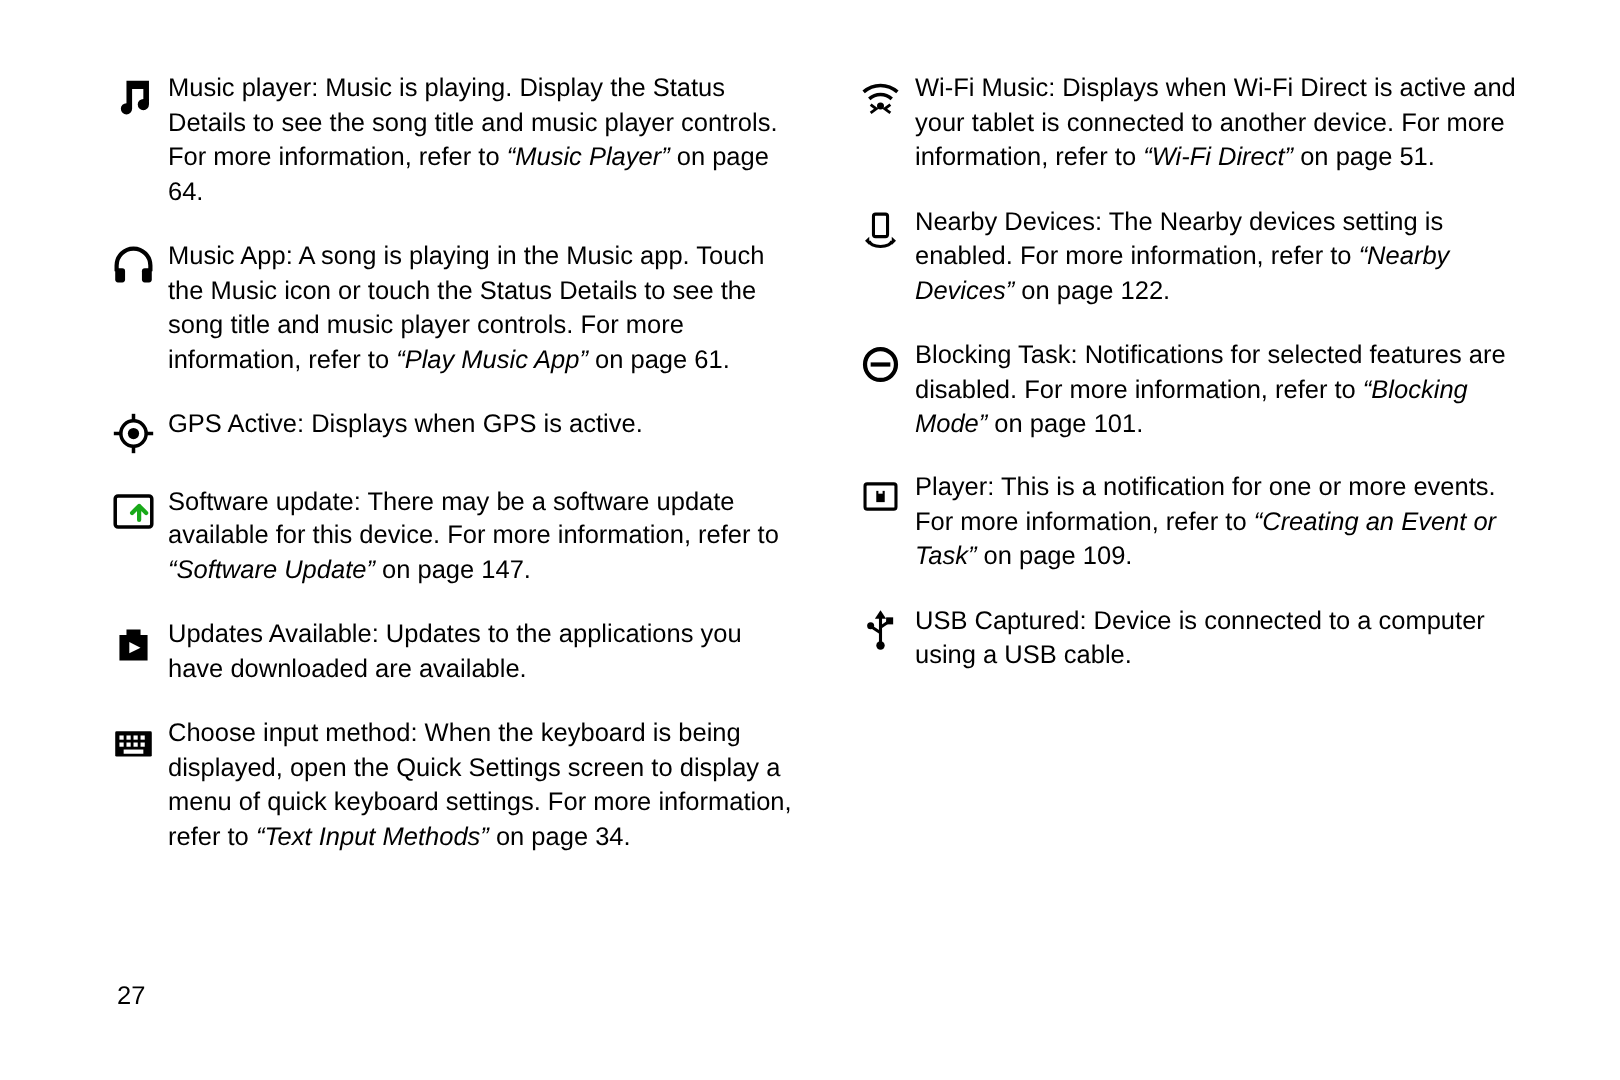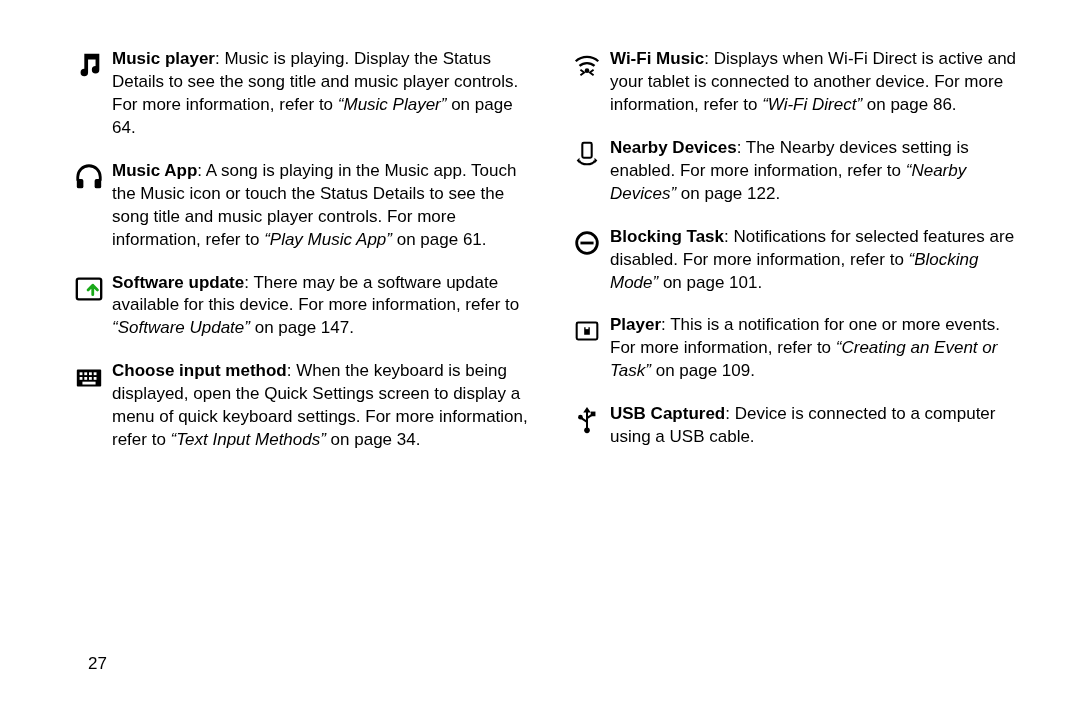--- a/index.html
+++ b/index.html
@@ -39,30 +39,30 @@
     padding-top: 2px;
   }
   .icon-cell svg {
     width: 30px;
     height: 30px;
   }
   .text-cell {
     flex: 1 1 auto;
   }
   .lead {
-    font-weight: 700;
+    font-weight: 400;
     text-align: center;
   }
   .ital {
     font-style: italic;
     margin-top: 42px;
   }
   .page-number {
     position: absolute;
-    left: 88px;
+    left: 78px;
     bottom: 44px;
     font-size: 17px;
   }
   .page-rel {
     position: relative;
     width: 100%;
     height: 100%;
   }
 </style>
 </head>
@@ -90,33 +90,59 @@
               <path d="M4 20 v-4 a12 12 0 0 1 24 0 v4" stroke="#000" stroke-width="3" fill="none"></path>
               <rect x="3" y="18" width="7" height="10" rx="2" fill="#000"></rect>
               <rect x="22" y="18" width="7" height="10" rx="2" fill="#000"></rect>
             </svg>
       </div>
       <div class="text-cell">
         <span class="lead">Music App</span><span>: A song is playing in the Music app. Touch the Music icon or touch the Status Details to see the song title and music player controls. For more information, refer to </span><span class="ital">“Play Music App”</span><span> on page 61.</span>
       </div>
     </div>
 
+    <div class="entry">
+      <div class="icon-cell">
+        <svg viewBox="0 0 32 32">
+              <circle cx="16" cy="16" r="9" stroke="#000" stroke-width="2.5" fill="none"></circle>
+              <circle cx="16" cy="16" r="4" fill="#000"></circle>
+              <line x1="16" y1="2" x2="16" y2="7" stroke="#000" stroke-width="2.5"></line>
+              <line x1="16" y1="25" x2="16" y2="30" stroke="#000" stroke-width="2.5"></line>
+              <line x1="2" y1="16" x2="7" y2="16" stroke="#000" stroke-width="2.5"></line>
+              <line x1="25" y1="16" x2="30" y2="16" stroke="#000" stroke-width="2.5"></line>
+            </svg>
+      </div>
+      <div class="text-cell">
+        <span class="lead">GPS Active</span><span>: Displays when GPS is active.</span>
+      </div>
+    </div>
 
     <div class="entry">
       <div class="icon-cell">
         <svg viewBox="0 0 32 32">
               <rect x="3" y="5" width="26" height="22" rx="2" stroke="#000" stroke-width="2.5" fill="none"></rect>
               <path d="M20 22 L20 12 L15 17 M20 12 L25 17" stroke="#19a919" stroke-width="3" fill="none" stroke-linecap="round" stroke-linejoin="round"></path>
             </svg>
       </div>
       <div class="text-cell">
         <span class="lead">Software update</span><span>: There may be a software update available for this device. For more information, refer to </span><span class="ital">“Software Update”</span><span> on page 147.</span>
       </div>
     </div>
 
+    <div class="entry">
+      <div class="icon-cell">
+        <svg viewBox="0 0 32 32">
+              <path d="M6 10 L6 28 L26 28 L26 10 L21 10 L21 6 L11 6 L11 10 Z" fill="#000"></path>
+              <polygon points="13,15 13,23 21,19" fill="#fff"></polygon>
+            </svg>
+      </div>
+      <div class="text-cell">
+        <span class="lead">Updates Available</span><span>: Updates to the applications you have downloaded are available.</span>
+      </div>
+    </div>
 
     <div class="entry">
       <div class="icon-cell">
         <svg viewBox="0 0 32 32">
               <rect x="3" y="8" width="26" height="18" rx="1" fill="#000"></rect>
               <g fill="#fff">
                 <rect x="6" y="11" width="3" height="3"></rect>
                 <rect x="11" y="11" width="3" height="3"></rect>
                 <rect x="16" y="11" width="3" height="3"></rect>
                 <rect x="21" y="11" width="3" height="3"></rect>
@@ -140,21 +166,21 @@
     <div class="entry">
       <div class="icon-cell">
         <svg viewBox="0 0 32 32">
               <path d="M4 12 a18 18 0 0 1 24 0" stroke="#000" stroke-width="2.5" fill="none"></path>
               <path d="M8 17 a12 12 0 0 1 16 0" stroke="#000" stroke-width="2.5" fill="none"></path>
               <circle cx="16" cy="22" r="2.5" fill="#000"></circle>
               <path d="M9 27 l4 -3 l-4 -3 M23 27 l-4 -3 l4 -3" stroke="#000" stroke-width="2" fill="none"></path>
             </svg>
       </div>
       <div class="text-cell">
-        <span class="lead">Wi-Fi Music</span><span>: Displays when Wi-Fi Direct is active and your tablet is connected to another device. For more information, refer to </span><span class="ital">“Wi-Fi Direct”</span><span> on page 86.</span>
+        <span class="lead">Wi-Fi Music</span><span>: Displays when Wi-Fi Direct is active and your tablet is connected to another device. For more information, refer to </span><span class="ital">“Wi-Fi Direct”</span><span> on page 51.</span>
       </div>
     </div>
 
 
     <div class="entry">
       <div class="icon-cell">
         <svg viewBox="0 0 32 32">
               <rect x="11" y="4" width="10" height="16" rx="1.5" stroke="#000" stroke-width="2.2" fill="none"></rect>
               <path d="M8 23 a8 4 0 1 0 16 0" stroke="#000" stroke-width="2.2" fill="none"></path>
               <polygon points="8,20 5,23 8,26" fill="#000"></polygon>

